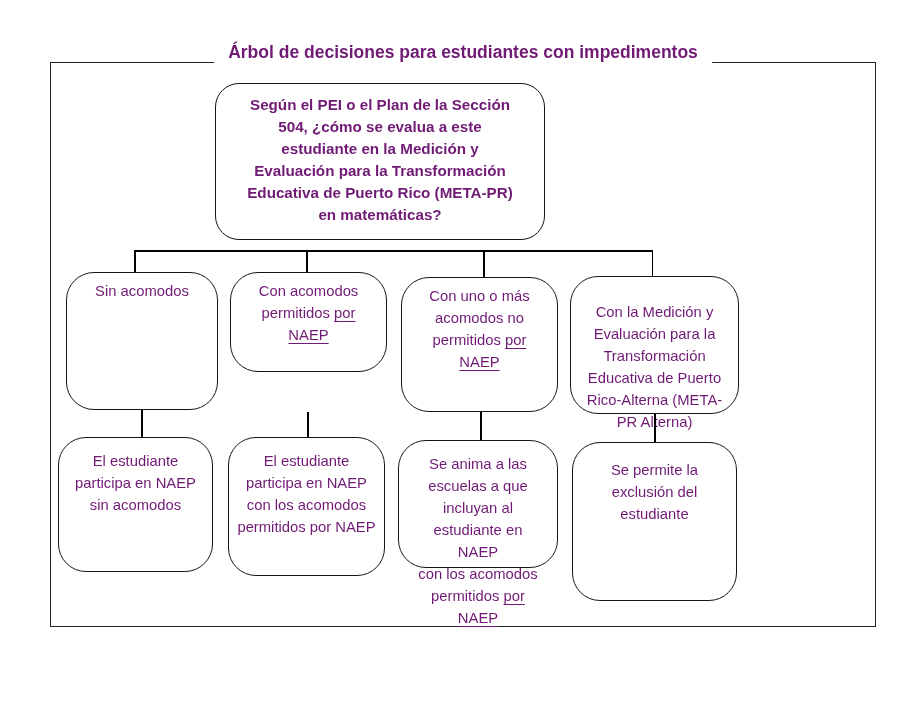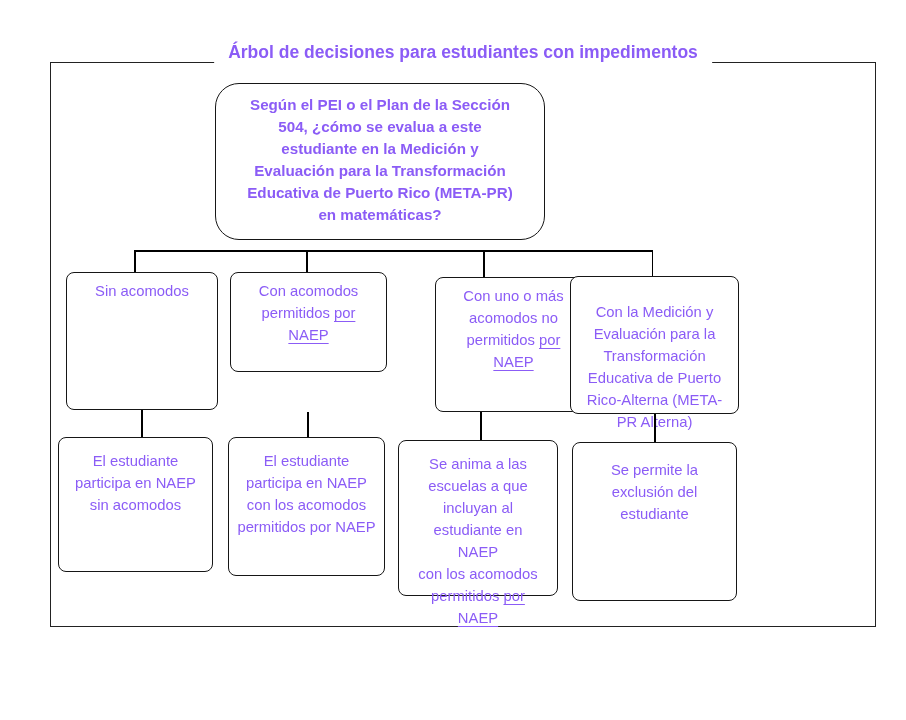--- a/index.html
+++ b/index.html
@@ -1,46 +1,46 @@
 <!DOCTYPE html>
 <html><head>
 <meta charset="utf-8">
 <style>
   html,body { margin:0; padding:0; background:#ffffff; }
   .page {
     position:relative; width:906px; height:720px; background:#ffffff;
-    font-family:"Liberation Sans", sans-serif; color:#8b5cf6; overflow:hidden;
+    font-family:"Liberation Sans", sans-serif; color:#701a75; overflow:hidden;
   }
   .frame {
     position:absolute; left:50px; top:62px; width:826px; height:565px;
     border:1.8px solid #222; box-sizing:border-box; background:#fff;
   }
   .page-title {
     position:absolute; top:-24px; left:50%; transform:translateX(-50%);
     background:#fff; padding:0 14px; white-space:nowrap;
     font-size:17.5px; font-weight:bold; line-height:27px;
   }
   .box {
     position:absolute; box-sizing:border-box; background:#fff;
-    border:1.8px solid #161616; border-radius:8px;
+    border:1.8px solid #161616; border-radius:28px;
     font-size:14.8px; line-height:22px; text-align:center;
     white-space:pre-line;
   }
   .root {
     left:215px; top:83px; width:330px; height:157px;
     border-radius:24px; font-weight:bold; font-size:15.2px;
     padding:10px 9px 0;
   }
   .c1 { left:66px;  top:272px; width:152px; height:138px; padding:7px 10px 0; }
   .c2 { left:230px; top:272px; width:157px; height:100px; padding:7px 8px 0; }
-  .c3 { left:401px; top:277px; width:157px; height:135px; padding:7px 4px 0;margin-left:34px; }
+  .c3 { left:401px; top:277px; width:157px; height:135px; padding:7px 4px 0; }
   .c4 { left:570px; top:276px; width:169px; height:138px; padding:24px 8px 0;  }
   .o1 { left:58px;  top:437px; width:155px; height:135px; padding:12px 12px 0; }
   .o2 { left:228px; top:437px; width:157px; height:139px; padding:12px 8px 0;  }
-  .o3 { left:398px; top:440px; width:160px; height:156px; padding:12px 14px 0; }
+  .o3 { left:398px; top:440px; width:160px; height:128px; padding:12px 14px 0; }
   .o4 { left:572px; top:442px; width:165px; height:159px; padding:16px 28px 0; }
   .line { position:absolute; background:#000; }
   .line.h { height:1.5px; }
   .line.v { width:1.5px; }
   .u { text-decoration:underline; text-underline-offset:2.5px; }
 </style>
 </head>
 <body>
 
 <div class="page">

